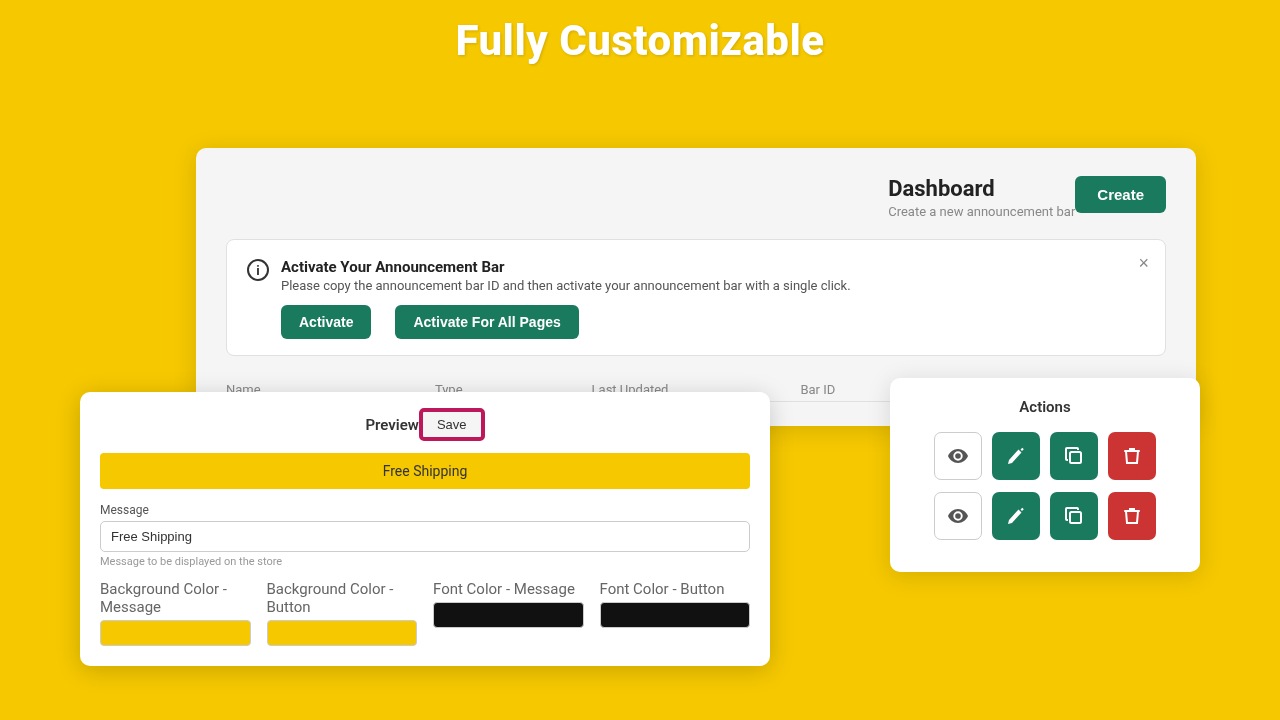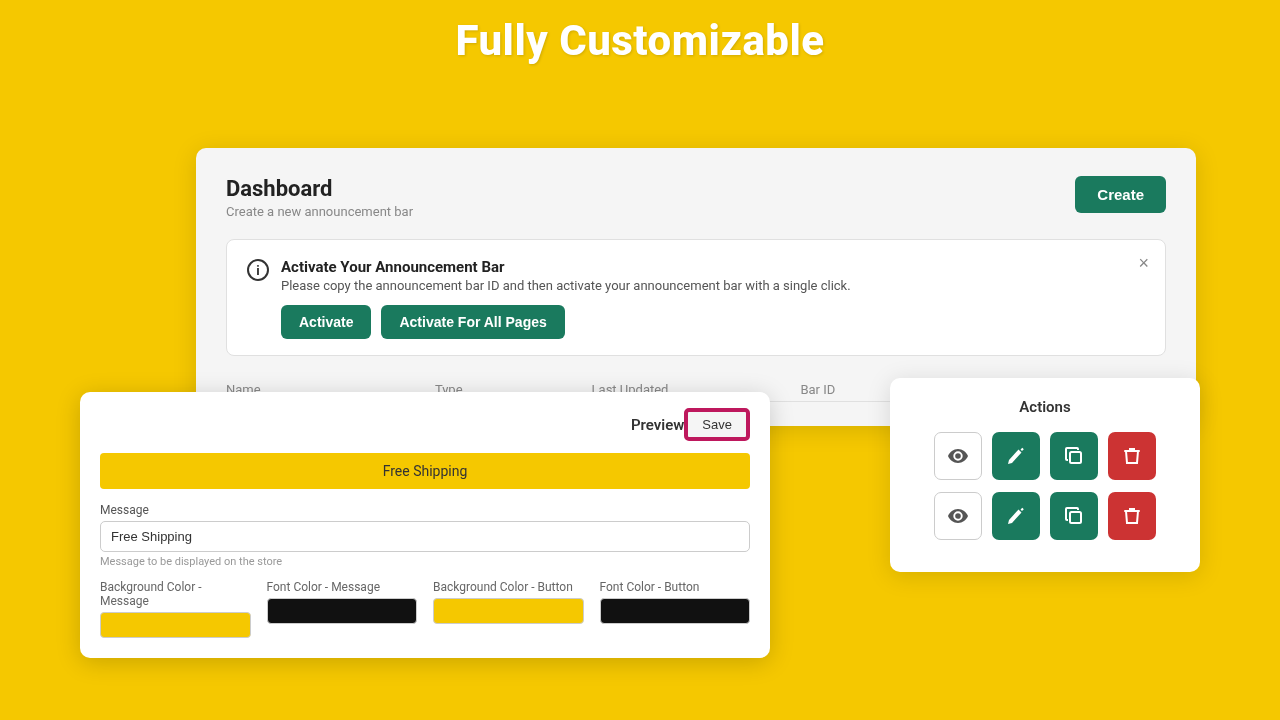--- a/index.html
+++ b/index.html
@@ -29,21 +29,21 @@
       left: 196px;
       width: 1000px;
       background: #f5f5f5;
       border-radius: 10px;
       padding: 28px 30px 24px 30px;
       box-shadow: 0 4px 24px rgba(0,0,0,0.13);
     }
 
     .dashboard-header {
       display: flex;
-      justify-content: space-between;
+      justify-content: flex-end;
       align-items: flex-start;
       margin-bottom: 20px;
     }
 
     .dashboard-title {
       font-size: 22px;
       font-weight: 700;
       color: #222;
     }
 
@@ -114,21 +114,21 @@
       background: none;
       border: none;
       font-size: 18px;
       color: #888;
       cursor: pointer;
       line-height: 1;
     }
 
     .notice-actions {
       display: flex;
-      gap: 10px;
+      gap: 24px;
       margin-left: 34px;
     }
 
     .activate-btn {
       background: #1a7a5e;
       color: #fff;
       border: none;
       border-radius: 6px;
       padding: 9px 18px;
       font-size: 14px;
@@ -159,21 +159,21 @@
       width: 690px;
       background: #fff;
       border-radius: 10px;
       padding: 16px 20px 20px 20px;
       box-shadow: 0 4px 24px rgba(0,0,0,0.18);
       z-index: 10;
     }
 
     .preview-header {
       display: flex;
-      justify-content: flex-end;
+      justify-content: center;
       align-items: center;
       margin-bottom: 12px;
     }
 
     .preview-title {
       font-size: 15px;
       font-weight: 600;
       color: #333;
     }
 
@@ -239,21 +239,21 @@
       display: flex;
       gap: 16px;
       margin-top: 10px;
     }
 
     .color-item {
       flex: 1;
     }
 
     .color-label {
-      font-size: 12px;
+      font-size: 15px;
       color: #666;
       margin-bottom: 4px;
       display: block;
     }
 
     .color-swatch {
       width: 100%;
       height: 26px;
       border-radius: 4px;
       border: 1px solid #ccc;
@@ -372,26 +372,26 @@
     <div class="form-hint">Message to be displayed on the store</div>
   </div>
 
 
   <div class="color-row">
     <div class="color-item">
       <span class="color-label">Background Color - Message</span>
       <div class="color-swatch" style="background:#F5C800;"></div>
     </div>
     <div class="color-item">
+      <span class="color-label">Background Color - Button</span>
+      <div class="color-swatch" style="background:#F5C800;"></div>
+    </div>
+    <div class="color-item">
       <span class="color-label">Font Color - Message</span>
       <div class="color-swatch" style="background:#111111;"></div>
-    </div>
-    <div class="color-item">
-      <span class="color-label">Background Color - Button</span>
-      <div class="color-swatch" style="background:#F5C800;"></div>
     </div>
     <div class="color-item">
       <span class="color-label">Font Color - Button</span>
       <div class="color-swatch" style="background:#111111;"></div>
     </div>
   </div>
 </div>
 
 <div class="actions-panel">
   <div class="actions-title">Actions</div>

